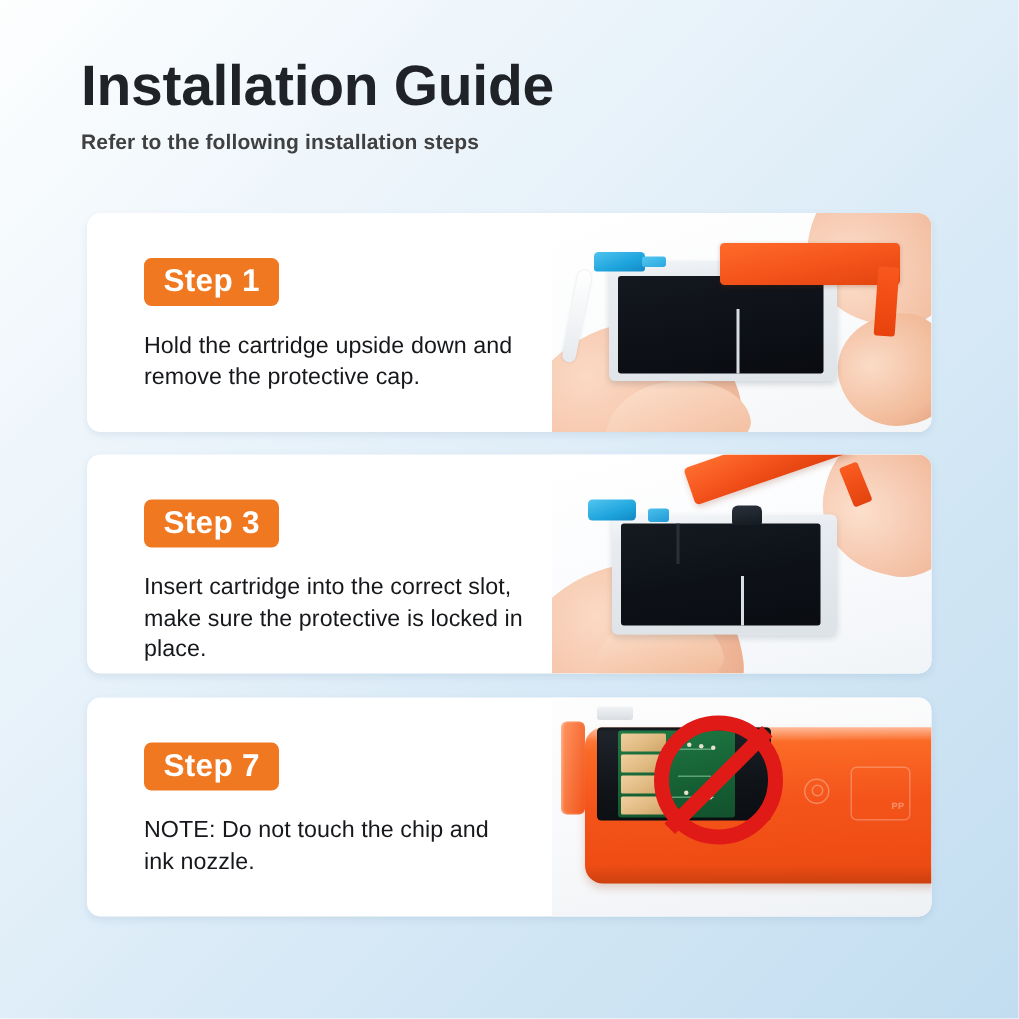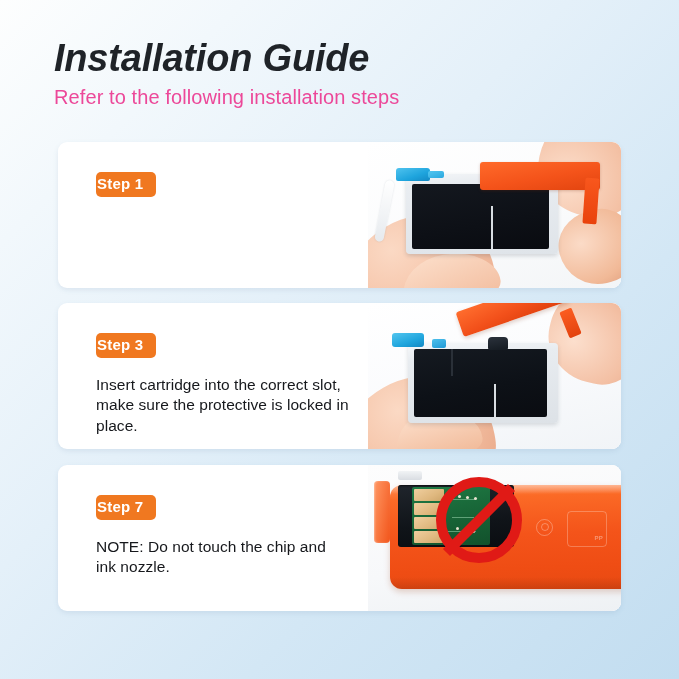--- a/index.html
+++ b/index.html
@@ -28,27 +28,26 @@
     left: 54px;
     top: 38px;
     width: 560px;
   }
   .title {
     font-size: 38px;
     font-weight: bold;
     color: #1f2328;
     letter-spacing: -0.2px;
     line-height: 1.08;
-    font-style: italic;
   }
   .subtitle {
     margin-top: 7px;
-    font-size: 20px;
-    color: #ec4899;
-    font-weight: normal;
+    font-size: 14px;
+    color: #404040;
+    font-weight: bold;
     letter-spacing: 0.1px;
   }
 
   
   .card {
     position: absolute;
     left: 58px;
     width: 563px;
     height: 146px;
     background: #ffffff;
@@ -64,23 +63,23 @@
   .card-text {
     width: 310px;
     flex: 0 0 310px;
     padding: 30px 18px 0 38px;
   }
 
   .badge {
     display: inline-block;
     background: #f07820;
     color: #ffffff;
-    font-size: 15px;
+    font-size: 21px;
     font-weight: bold;
-    padding: 3px 13px 4px 1px;
+    padding: 3px 13px 4px 13px;
     border-radius: 5px;
     letter-spacing: 0.2px;
     line-height: 1.2;
   }
 
   .step-body {
     margin-top: 17px;
     font-size: 15.5px;
     line-height: 1.32;
     color: #16181c;
@@ -388,20 +387,21 @@
 <div class="page">
 
   <div class="header">
     <div class="title">Installation Guide</div>
     <div class="subtitle">Refer to the following installation steps</div>
   </div>
 
   <div class="card" id="card-1">
     <div class="card-text">
       <span class="badge">Step 1</span>
+      <div class="step-body">Hold the cartridge upside down and remove the protective cap.</div>
     </div>
     <div class="card-photo">
       <div class="ph">
         <div class="p1-bg"></div>
         <div class="p1-hand-l"></div>
         <div class="p1-hand-l2"></div>
         <div class="p1-hand-r"></div>
         <div class="p1-hand-r2"></div>
         <div class="p1-stick"></div>
         <div class="p1-cart">

